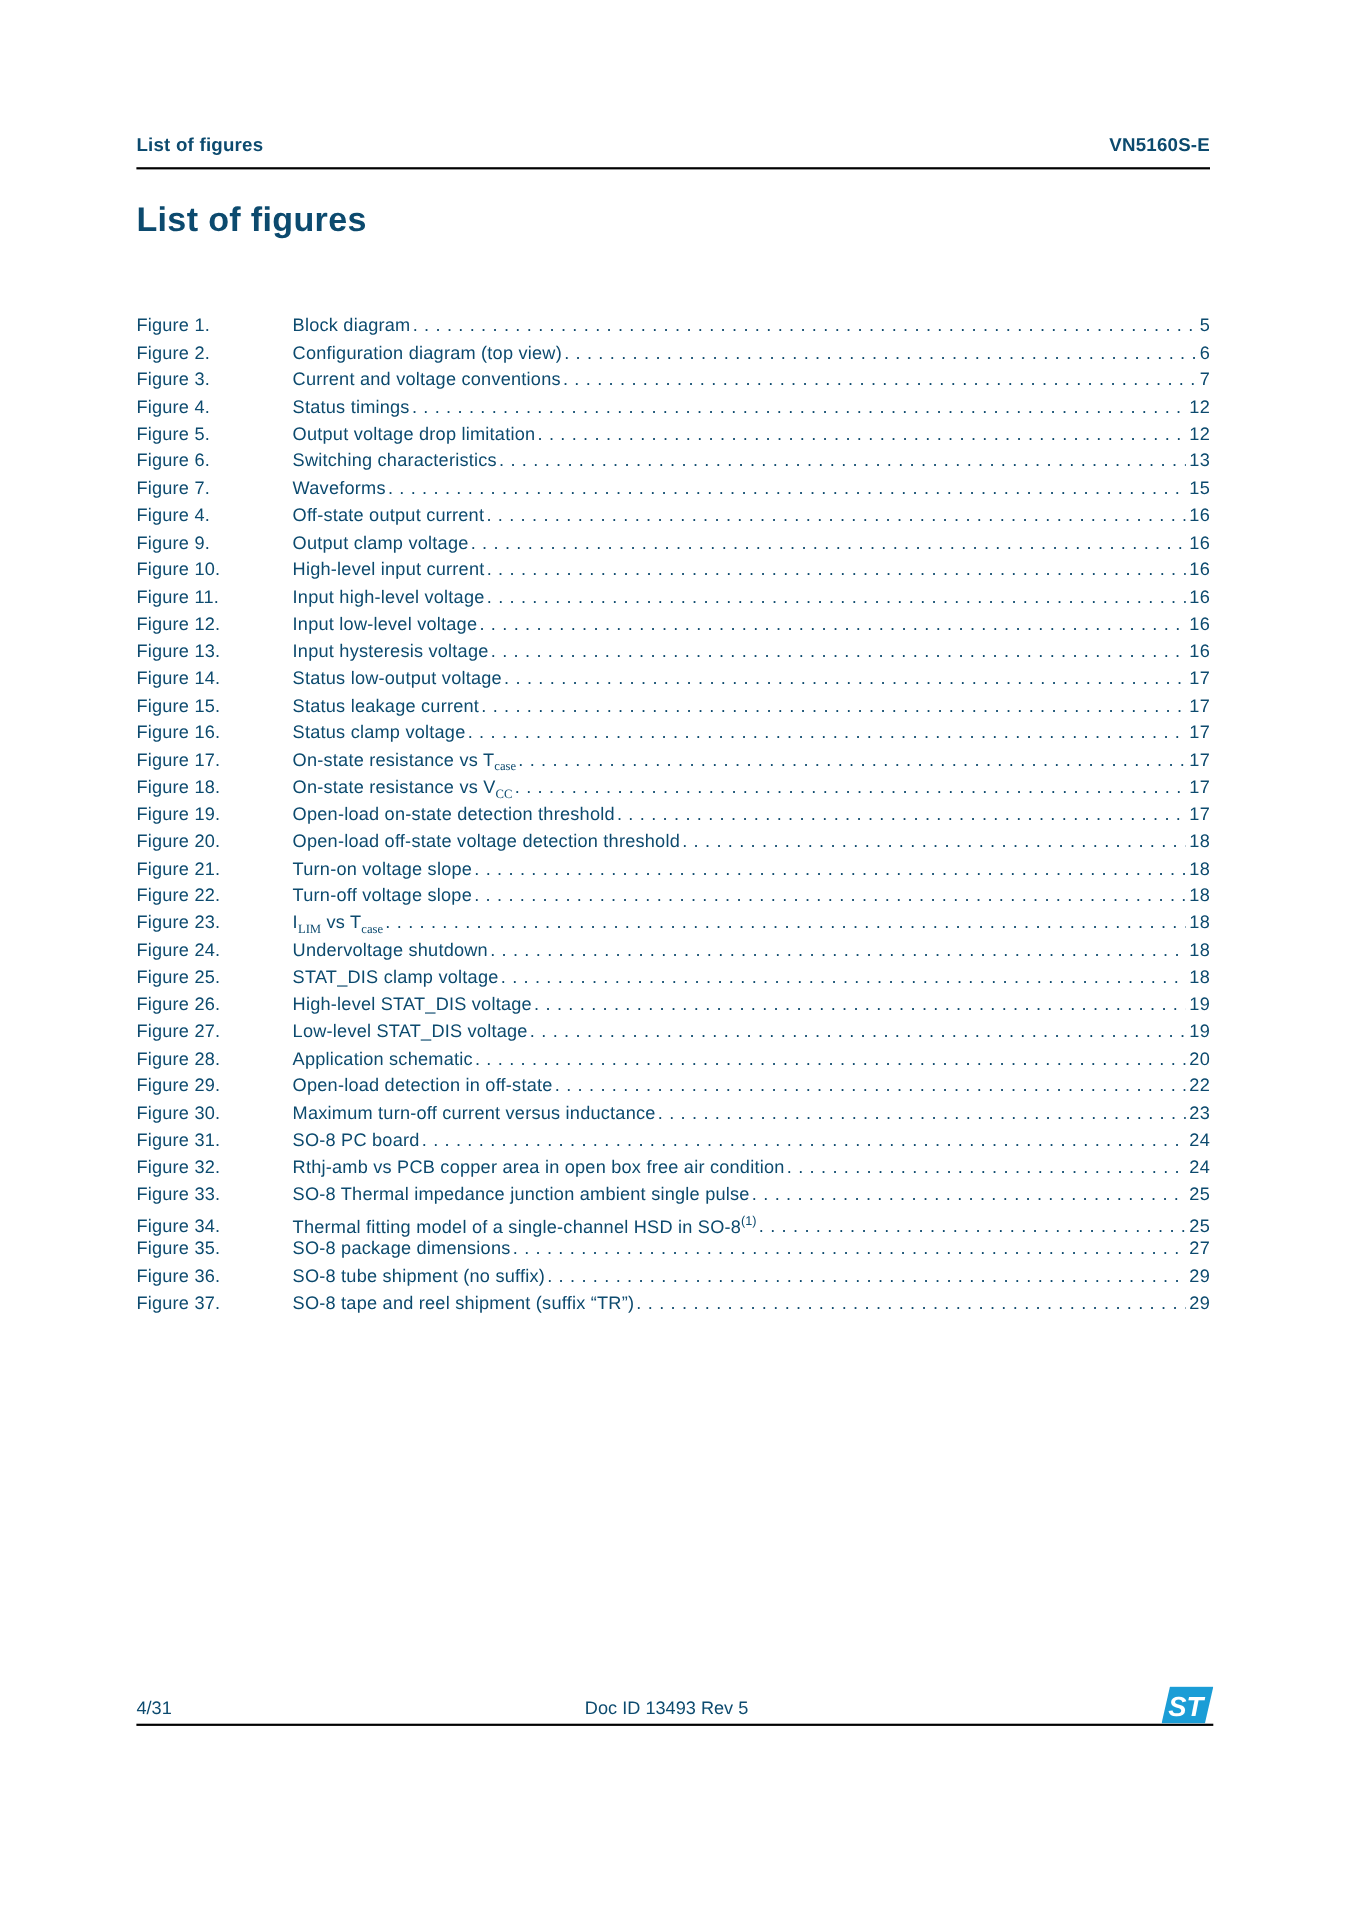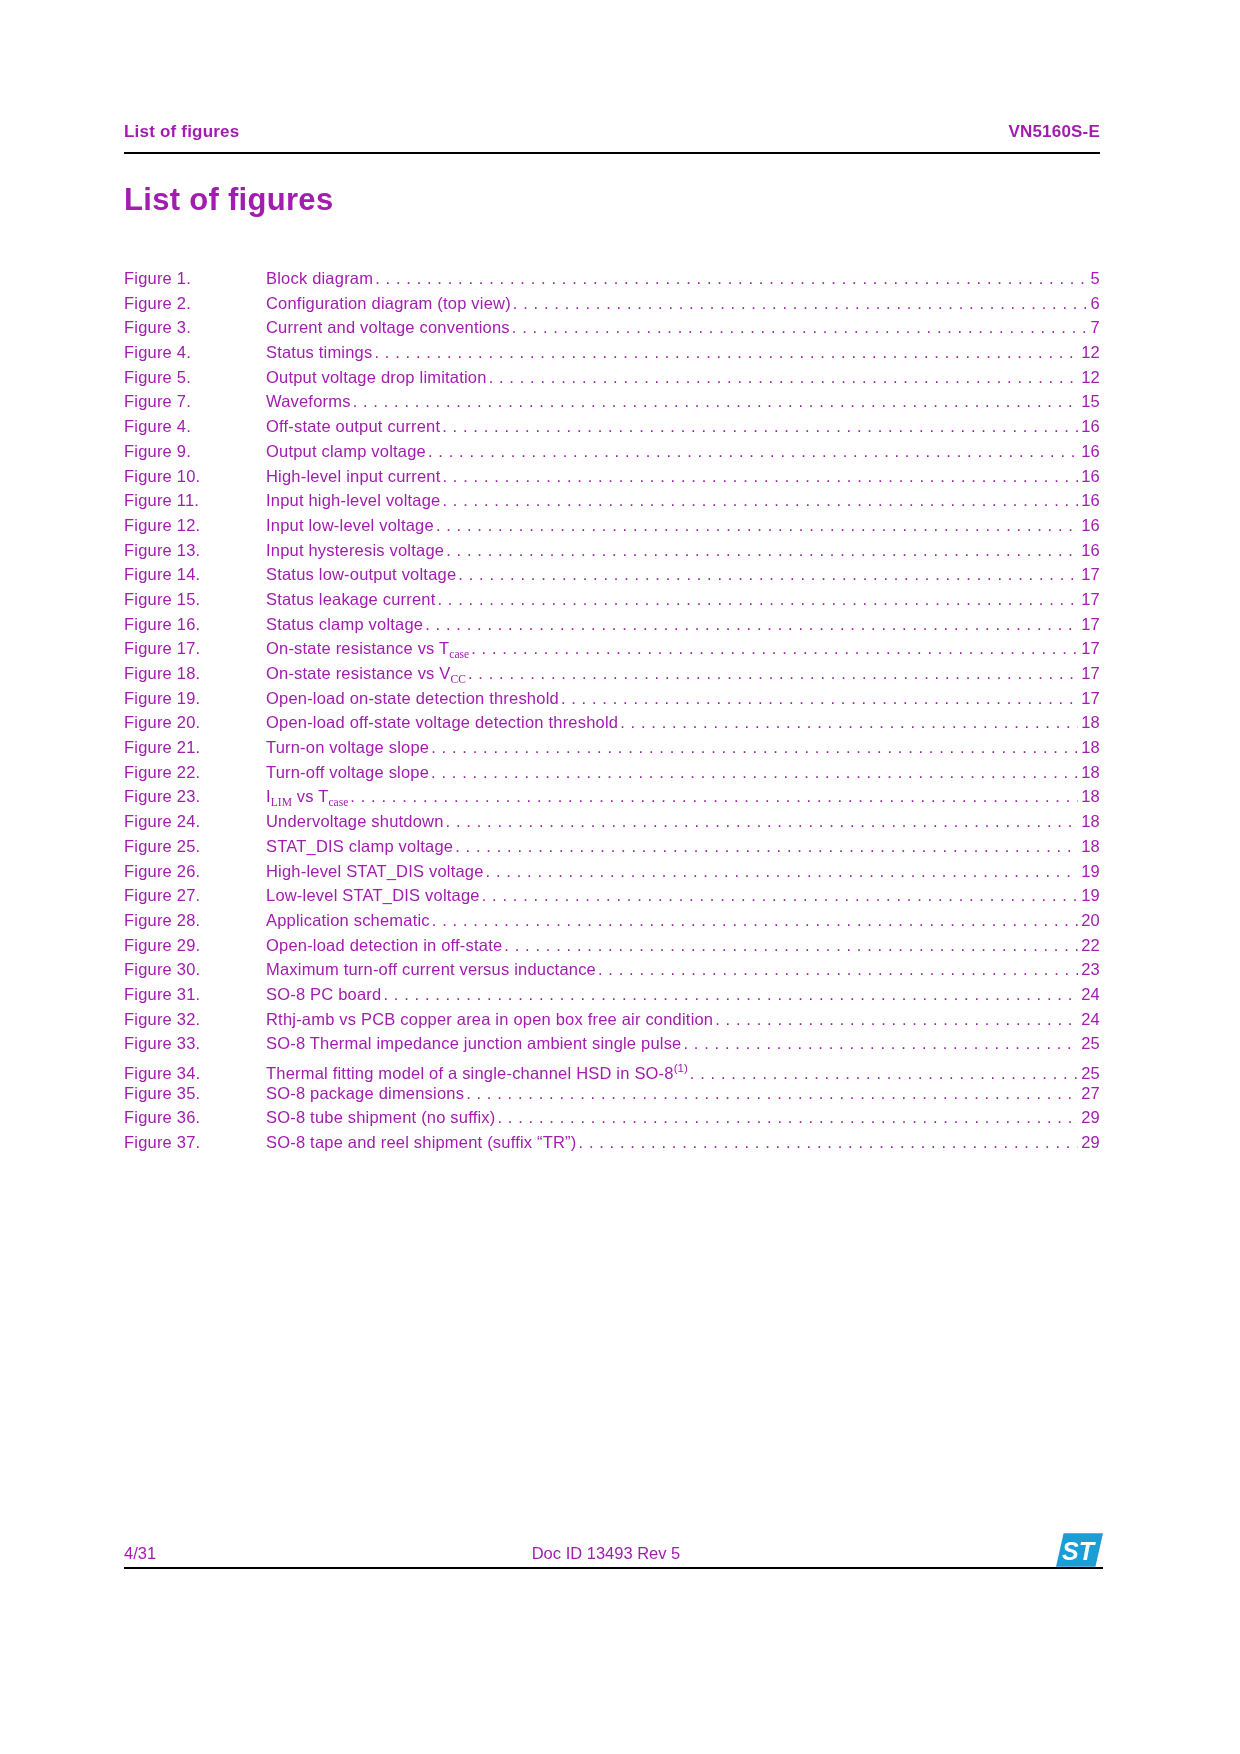--- a/index.html
+++ b/index.html
@@ -1,21 +1,21 @@
 <!DOCTYPE html>
 <html><head>
 <meta charset="utf-8">
 <style>
   html,body{margin:0;padding:0;background:#ffffff;}
   .page{
     position:relative;
     width:1240px;
     height:1754px;
     background:#ffffff;
-    color:#a21caf;
+    color:#0c4a6e;
     font-family:"Liberation Sans", sans-serif;
     overflow:hidden;
   }
   
   .running-header{
     position:absolute;
     left:124px;
     width:976px;
     top:122px;
     display:flex;
@@ -40,21 +40,21 @@
     top:182px;
     font-size:31px;
     font-weight:bold;
     letter-spacing:0.3px;
   }
   
   .figure-list{
     position:absolute;
     left:124px;
     width:976px;
-    top:266px;
+    top:284px;
     font-size:16.5px;
     letter-spacing:0.2px;
   }
   .toc-row{
     display:flex;
     align-items:baseline;
     height:24.7px;
     line-height:24.7px;
     white-space:nowrap;
   }
@@ -149,20 +149,26 @@
       <span class="toc-page">12</span>
     </div>
 
     <div class="toc-row">
       <span class="toc-label">Figure 5.</span>
       <span class="toc-title"><span>Output voltage drop limitation</span></span>
       <span class="toc-leader"></span>
       <span class="toc-page">12</span>
     </div>
 
+    <div class="toc-row">
+      <span class="toc-label">Figure 6.</span>
+      <span class="toc-title"><span>Switching characteristics</span></span>
+      <span class="toc-leader"></span>
+      <span class="toc-page">13</span>
+    </div>
 
     <div class="toc-row">
       <span class="toc-label">Figure 7.</span>
       <span class="toc-title"><span>Waveforms</span></span>
       <span class="toc-leader"></span>
       <span class="toc-page">15</span>
     </div>
 
     <div class="toc-row">
       <span class="toc-label">Figure 4.</span>

